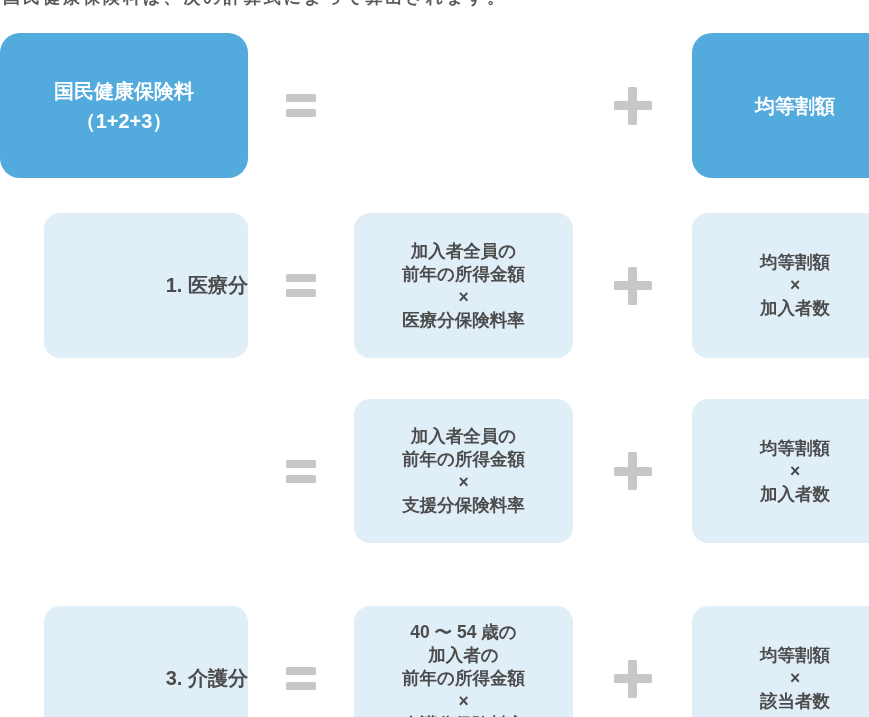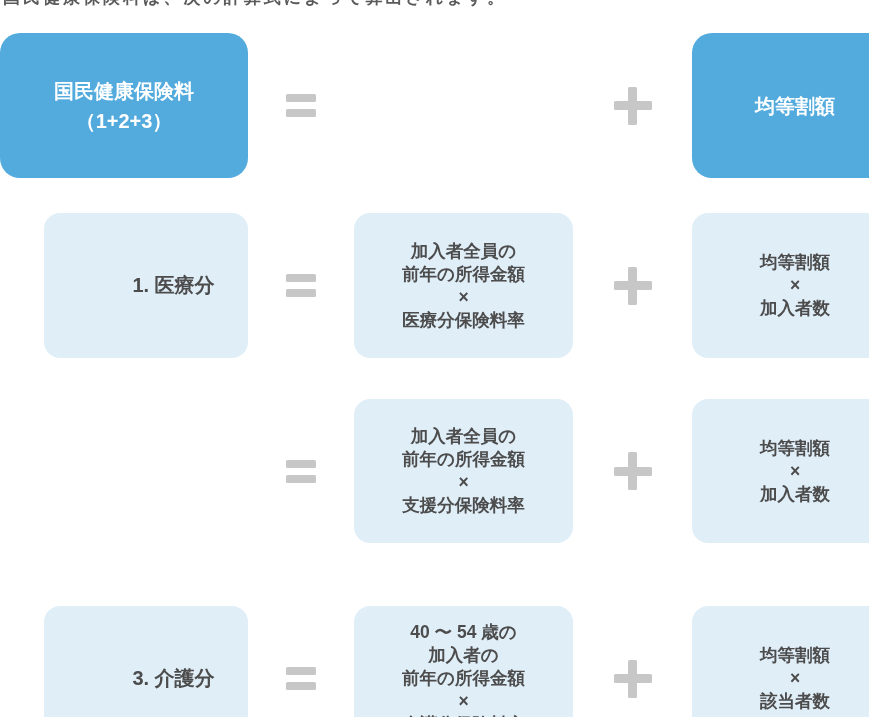--- a/index.html
+++ b/index.html
@@ -37,21 +37,21 @@
   .dark{
     background:#52aadd;color:#ffffff;
     border-radius:20px;
     font-size:20px;font-weight:700;line-height:1.5;
   }
   .light{
     background:#e0eef8;color:#4c4c4c;
     border-radius:16px;font-weight:700;
   }
   .label{font-size:20px;line-height:1.45;}
-  .left-pad{justify-content:center;padding-left:55px;margin-left:44px;}
+  .left-pad{justify-content:flex-end;padding-left:55px;margin-left:44px;}
   .formula{font-size:17.5px;line-height:23px;}
   
   .opcell{display:flex;align-items:center;justify-content:center;}
   .eq{width:30px;display:flex;flex-direction:column;gap:7px;}
   .eq .bar{height:8px;background:#c7c7c7;border-radius:1.5px;}
   .plus{position:relative;width:38px;height:38px;}
   .plus .h{position:absolute;left:0;top:14.5px;width:38px;height:9px;background:#c7c7c7;border-radius:1.5px;}
   .plus .v{position:absolute;left:14.5px;top:0;width:9px;height:38px;background:#c7c7c7;border-radius:1.5px;}
 </style>
 </head>

